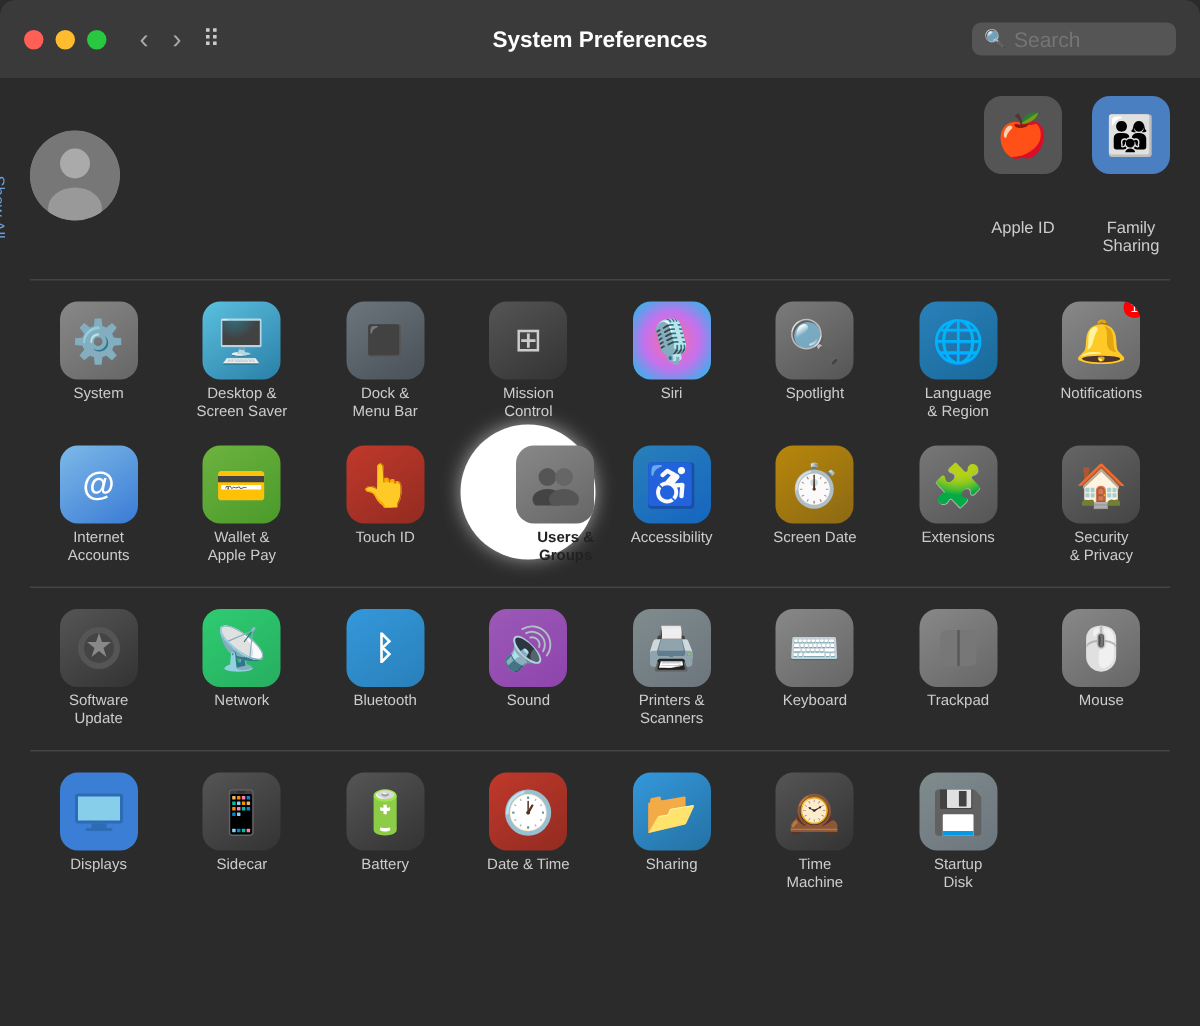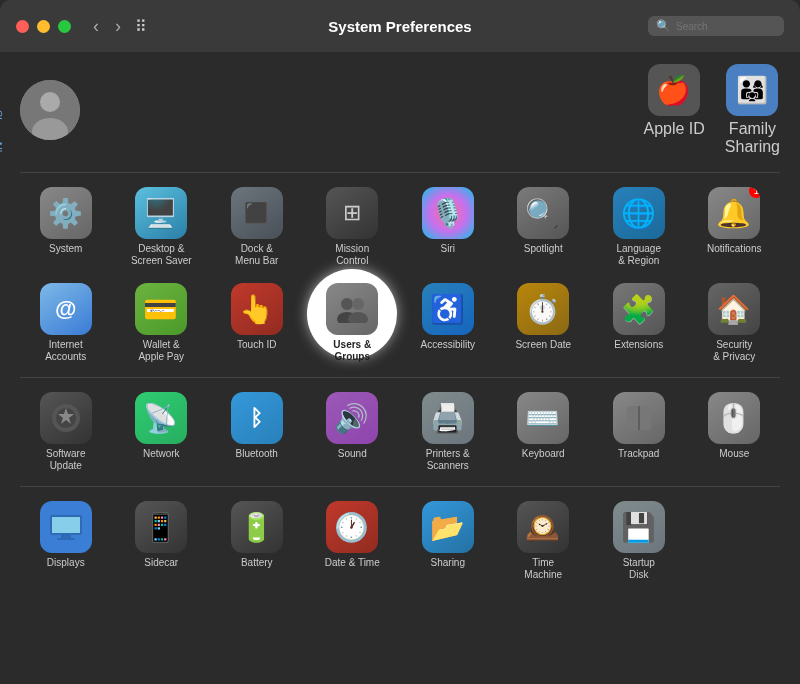--- a/index.html
+++ b/index.html
@@ -70,21 +70,21 @@
       align-items: center;
       background: #555;
       border-radius: 6px;
       padding: 3px 8px;
       gap: 5px;
     }
     .search-box input {
       background: none;
       border: none;
       color: #ccc;
-      font-size: 10px;
+      font-size: 14px;
       outline: none;
       width: 100px;
     }
     .content {
       padding: 12px 20px 16px 20px;
     }
     
     .profile-row {
       display: flex;
       align-items: center;
@@ -146,22 +146,23 @@
       height: 52px;
       border-radius: 12px;
       background: #555;
       display: flex;
       align-items: center;
       justify-content: center;
       font-size: 26px;
     }
     .top-icon-label {
       color: #ccc;
-      font-size: 16px;
+      font-size: 11px;
       text-align: center;
+      margin-top: 26px;
     }
     
     .pref-grid {
       display: grid;
       grid-template-columns: repeat(8, 1fr);
       gap: 8px 4px;
     }
     .pref-item {
       display: flex;
       flex-direction: column;
@@ -184,20 +185,21 @@
     }
     .pref-label {
       color: #ccc;
       font-size: 10px;
       text-align: center;
       line-height: 1.2;
     }
     
     .pref-item.highlighted {
       position: relative;
+      align-items: flex-end;
     }
     .pref-item.highlighted::before {
       content: '';
       position: absolute;
       top: -10px;
       left: 50%;
       transform: translateX(-50%);
       width: 90px;
       height: 90px;
       background: white;

